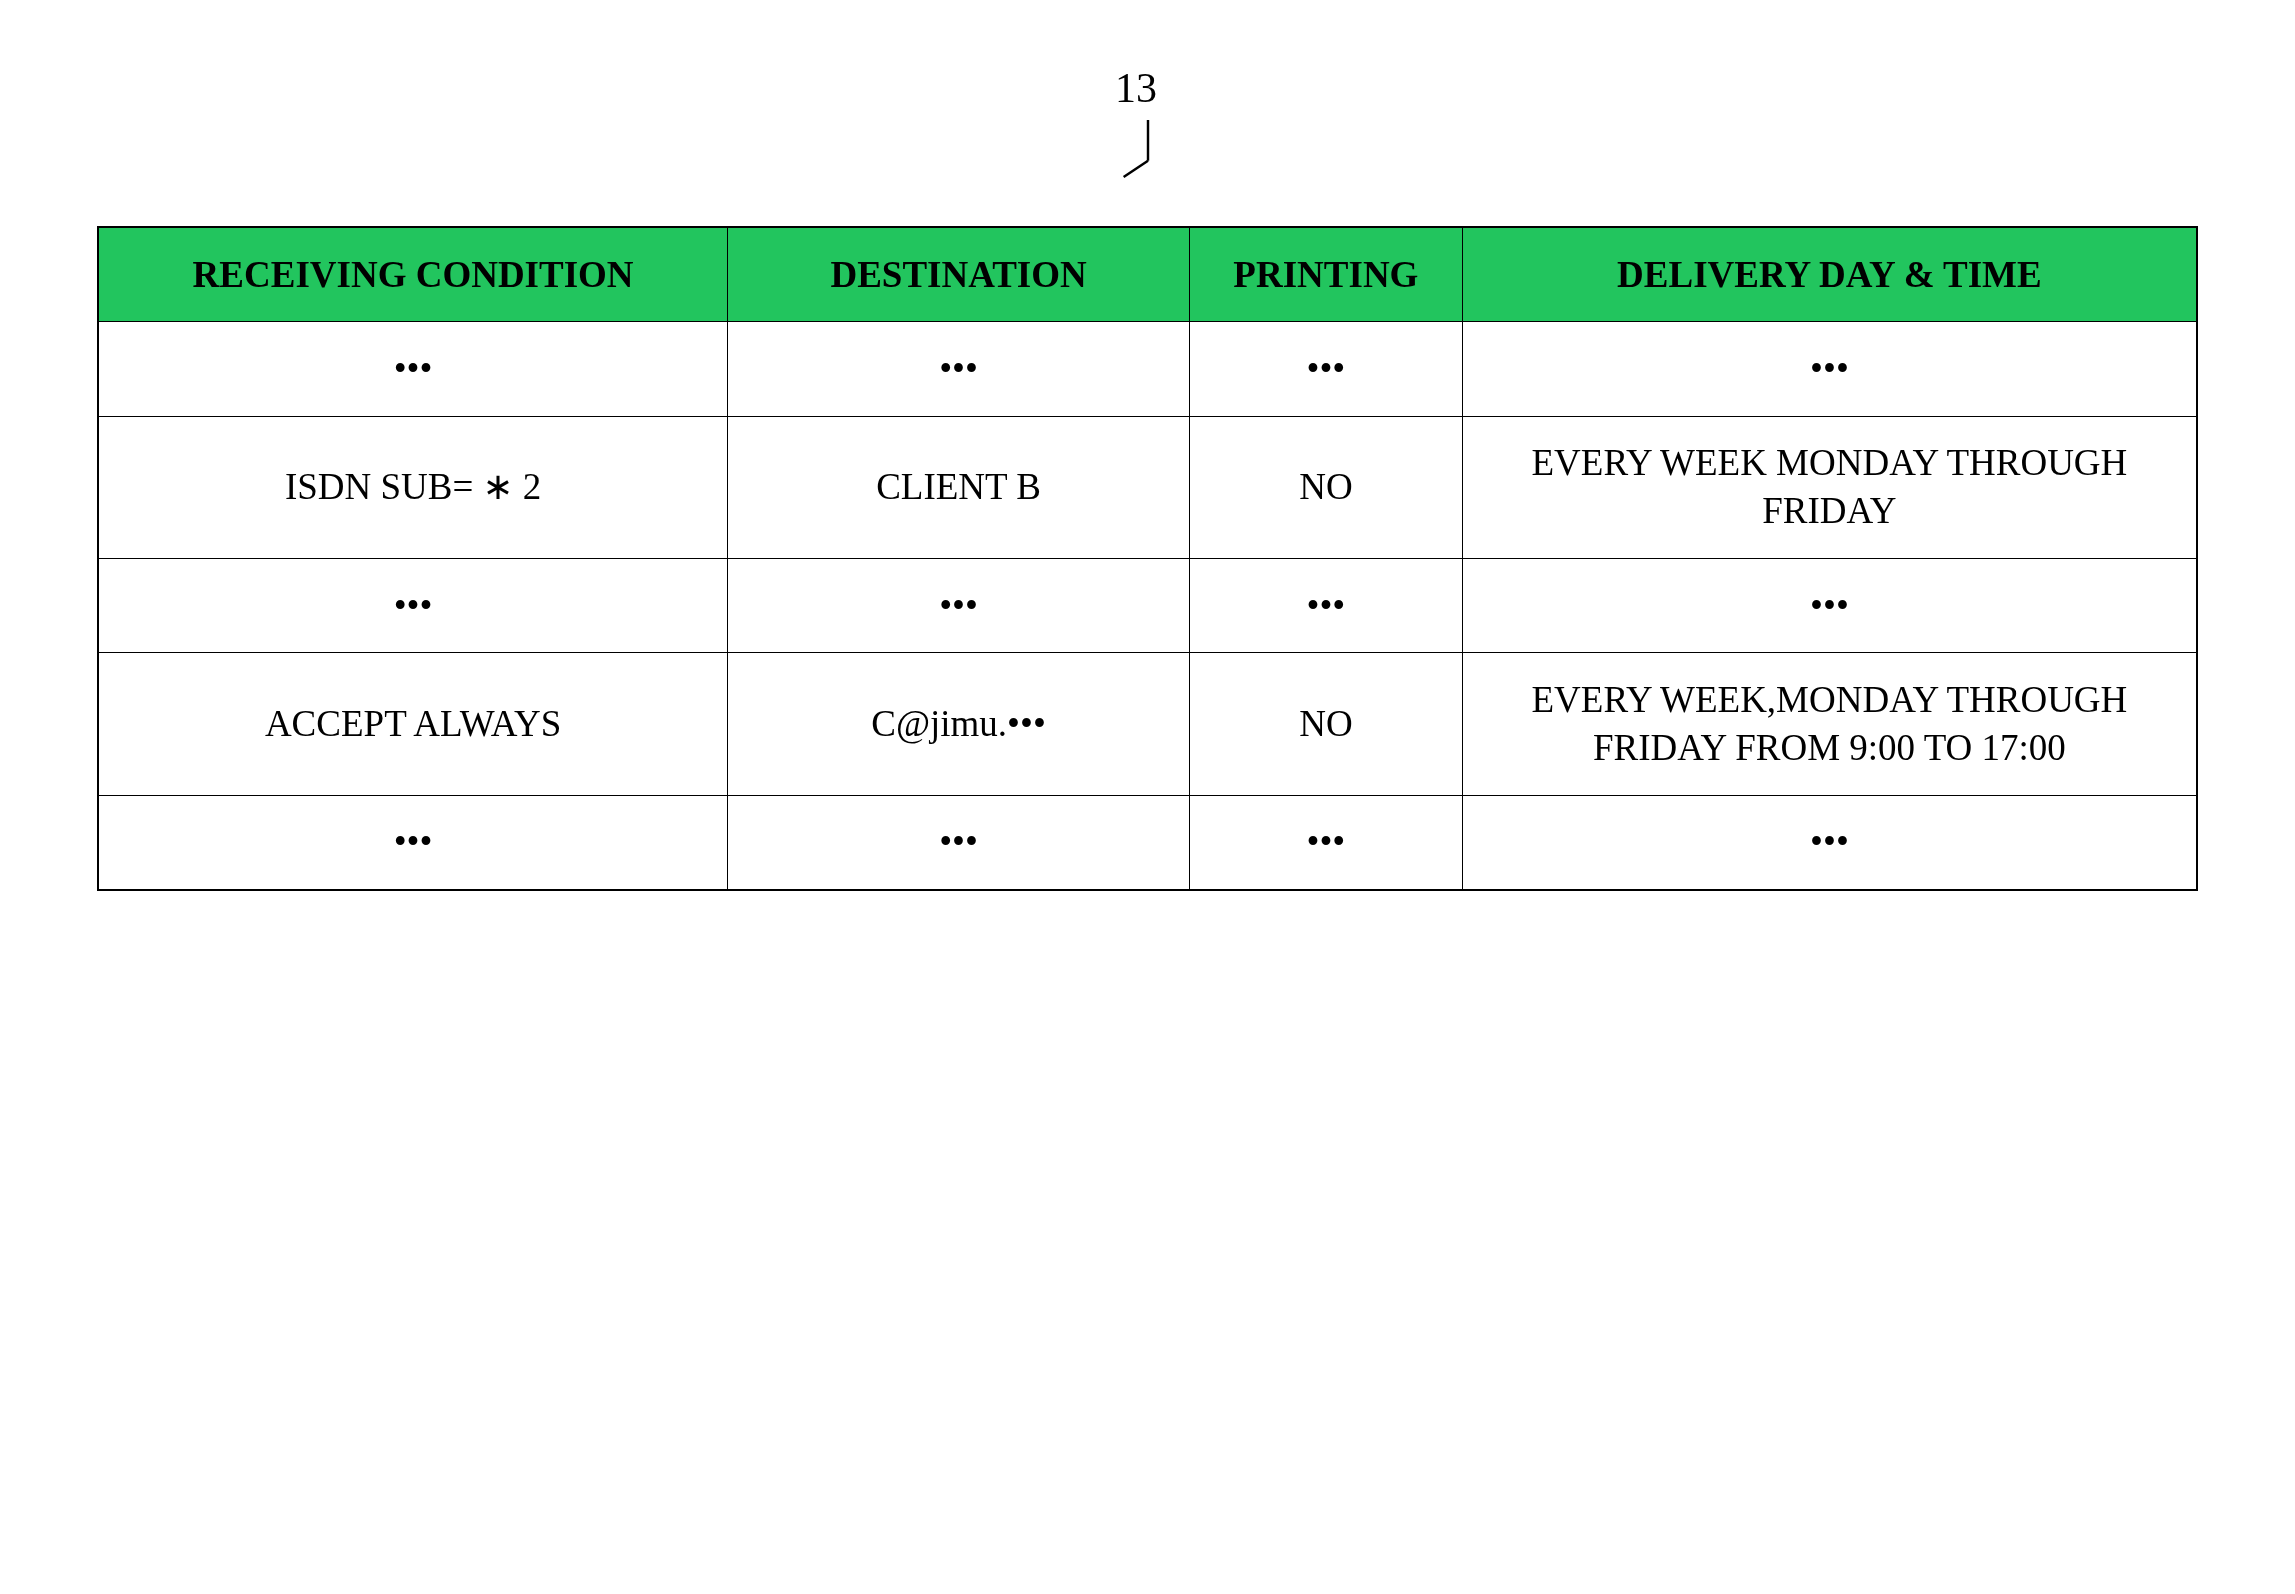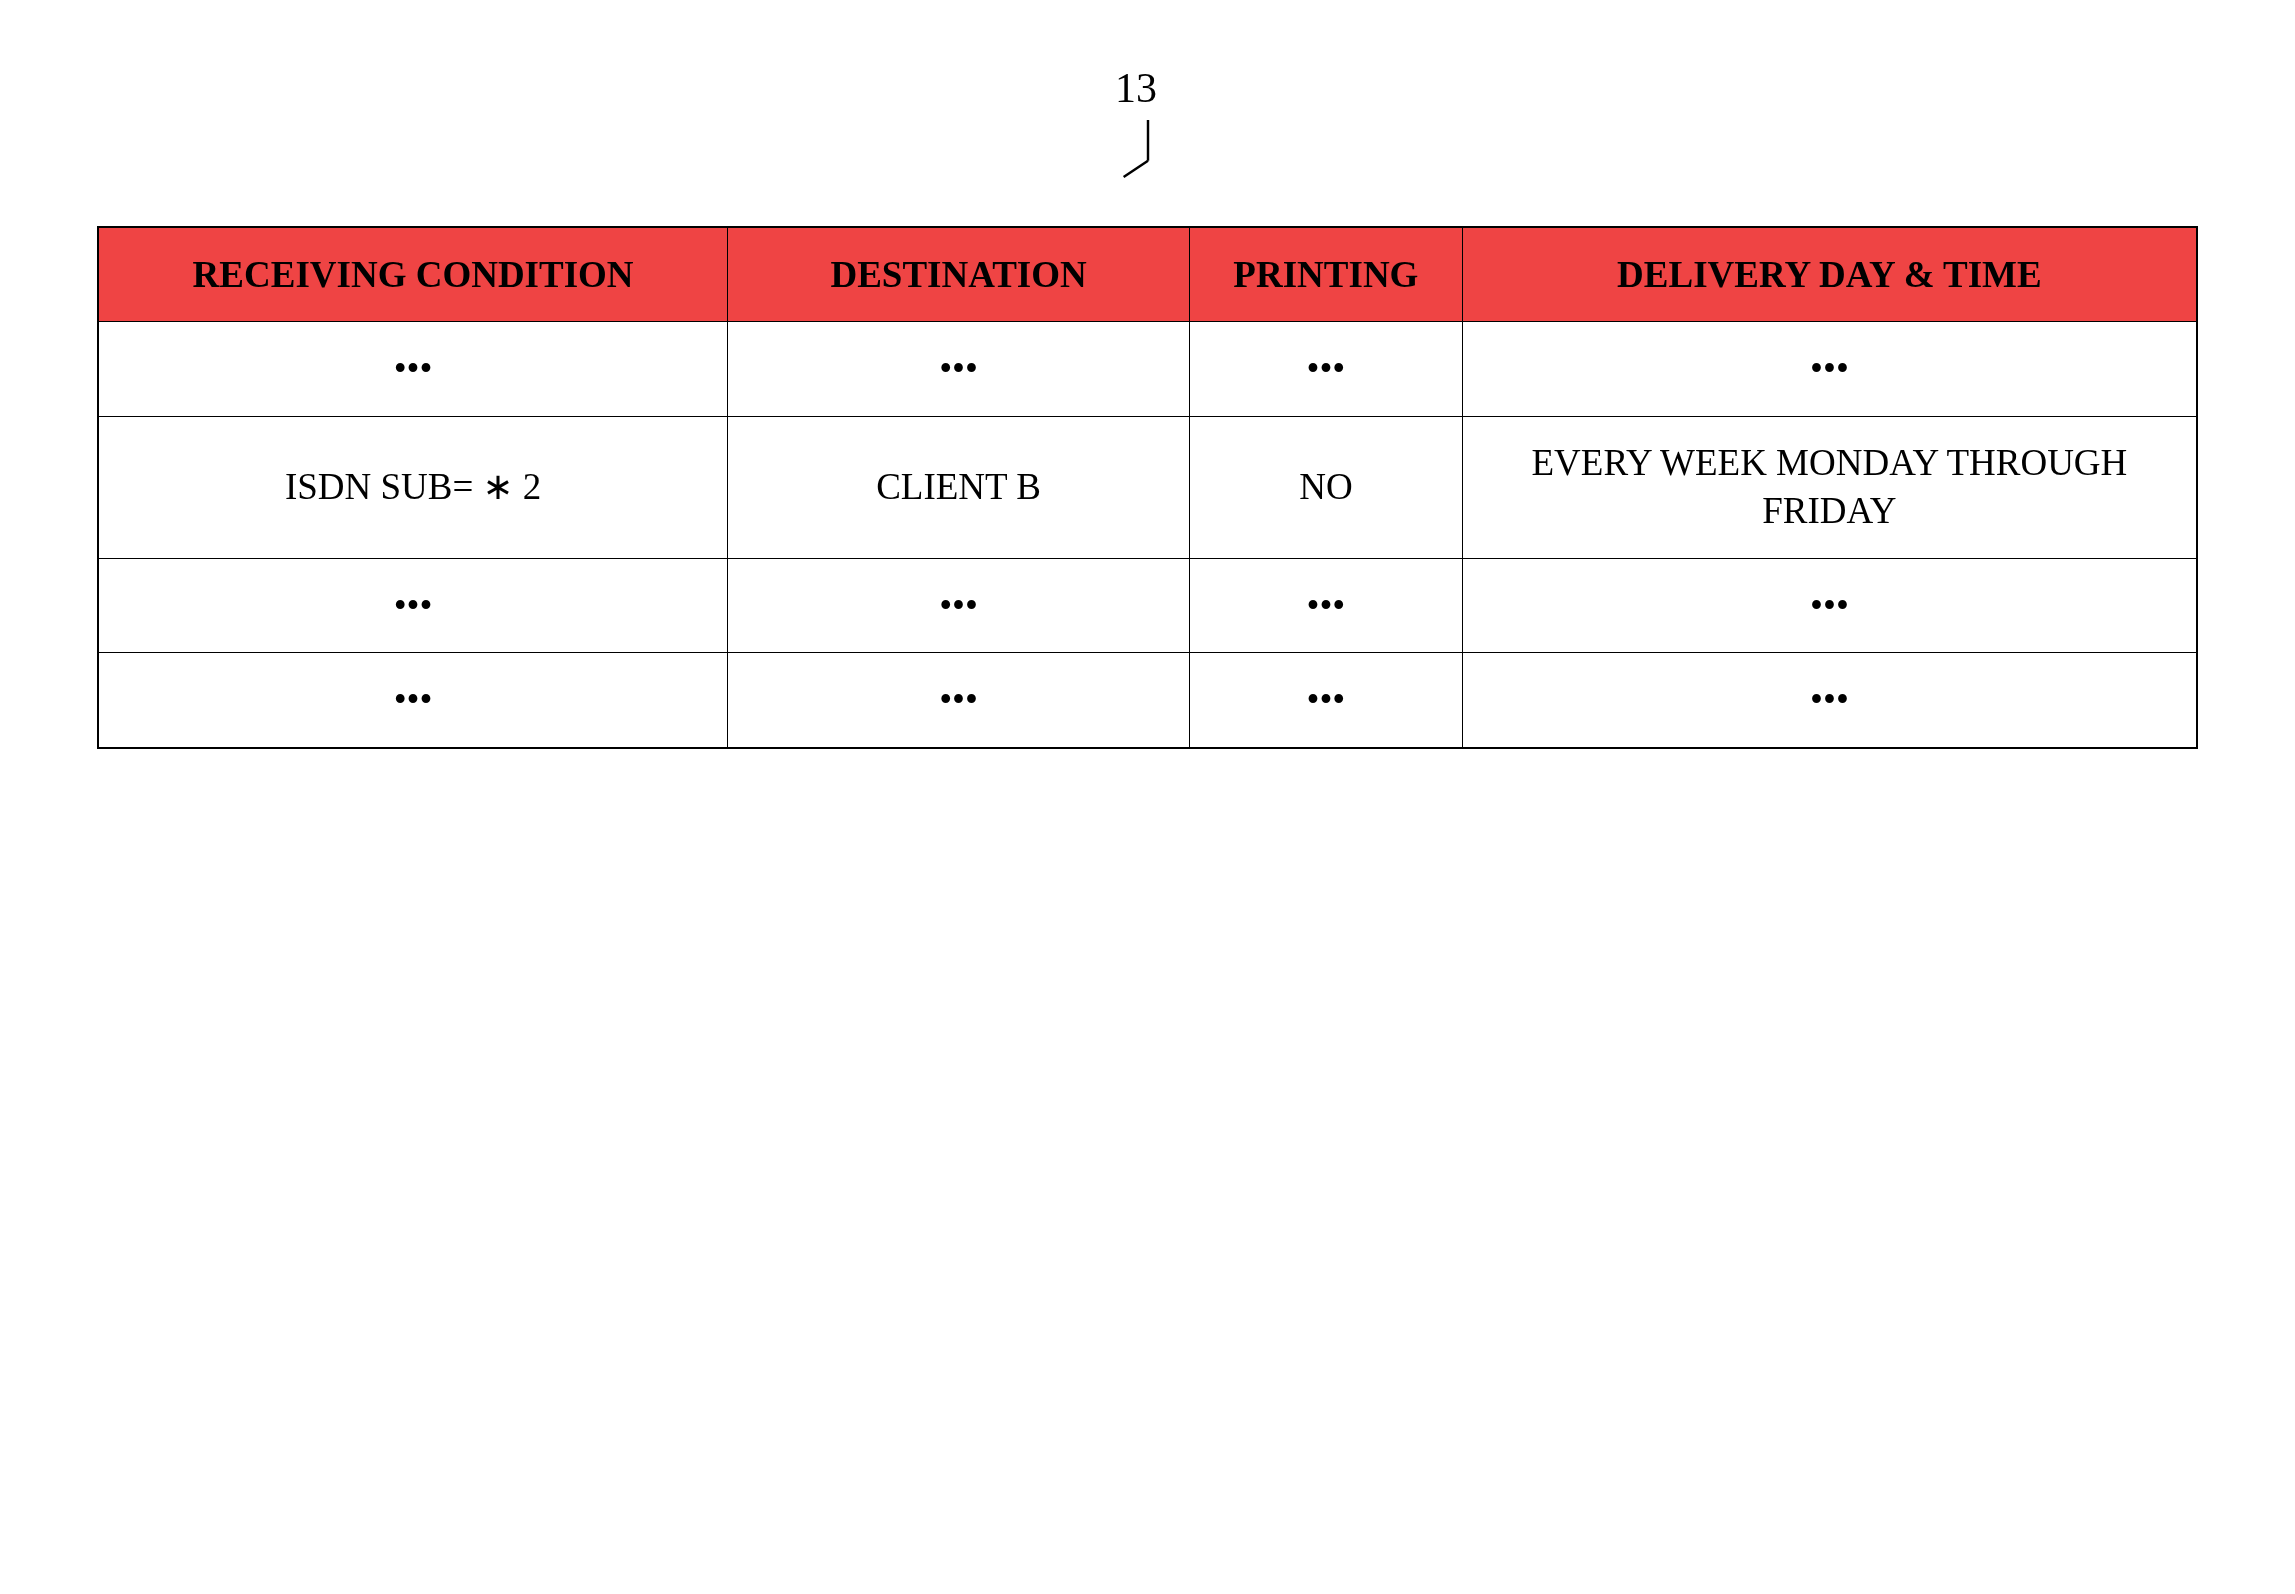--- a/index.html
+++ b/index.html
@@ -60,21 +60,21 @@
       text-align: center;
       font-size: 37px;
       font-weight: normal;
       vertical-align: middle;
       line-height: 1.3;
     }
 
     thead th {
       font-weight: bold;
       font-size: 37px;
-      background: #ef4444;
+      background: #22c55e;
     }
 
     .col-receiving { width: 30%; }
     .col-destination { width: 22%; }
     .col-printing { width: 13%; text-align: center; }
     .col-delivery { width: 35%; text-align: center; }
   </style>
 </head>
 <body>
 
@@ -111,20 +111,26 @@
         <td>NO</td>
         <td>EVERY WEEK MONDAY THROUGH FRIDAY</td>
       </tr>
       <tr>
         <td>•••</td>
         <td>•••</td>
         <td>•••</td>
         <td>•••</td>
       </tr>
       <tr>
+        <td>ACCEPT ALWAYS</td>
+        <td>C@jimu.•••</td>
+        <td>NO</td>
+        <td>EVERY WEEK,MONDAY THROUGH FRIDAY FROM 9:00 TO 17:00</td>
+      </tr>
+      <tr>
         <td>•••</td>
         <td>•••</td>
         <td>•••</td>
         <td>•••</td>
       </tr>
     </tbody>
   </table>
 </div>
 
 

